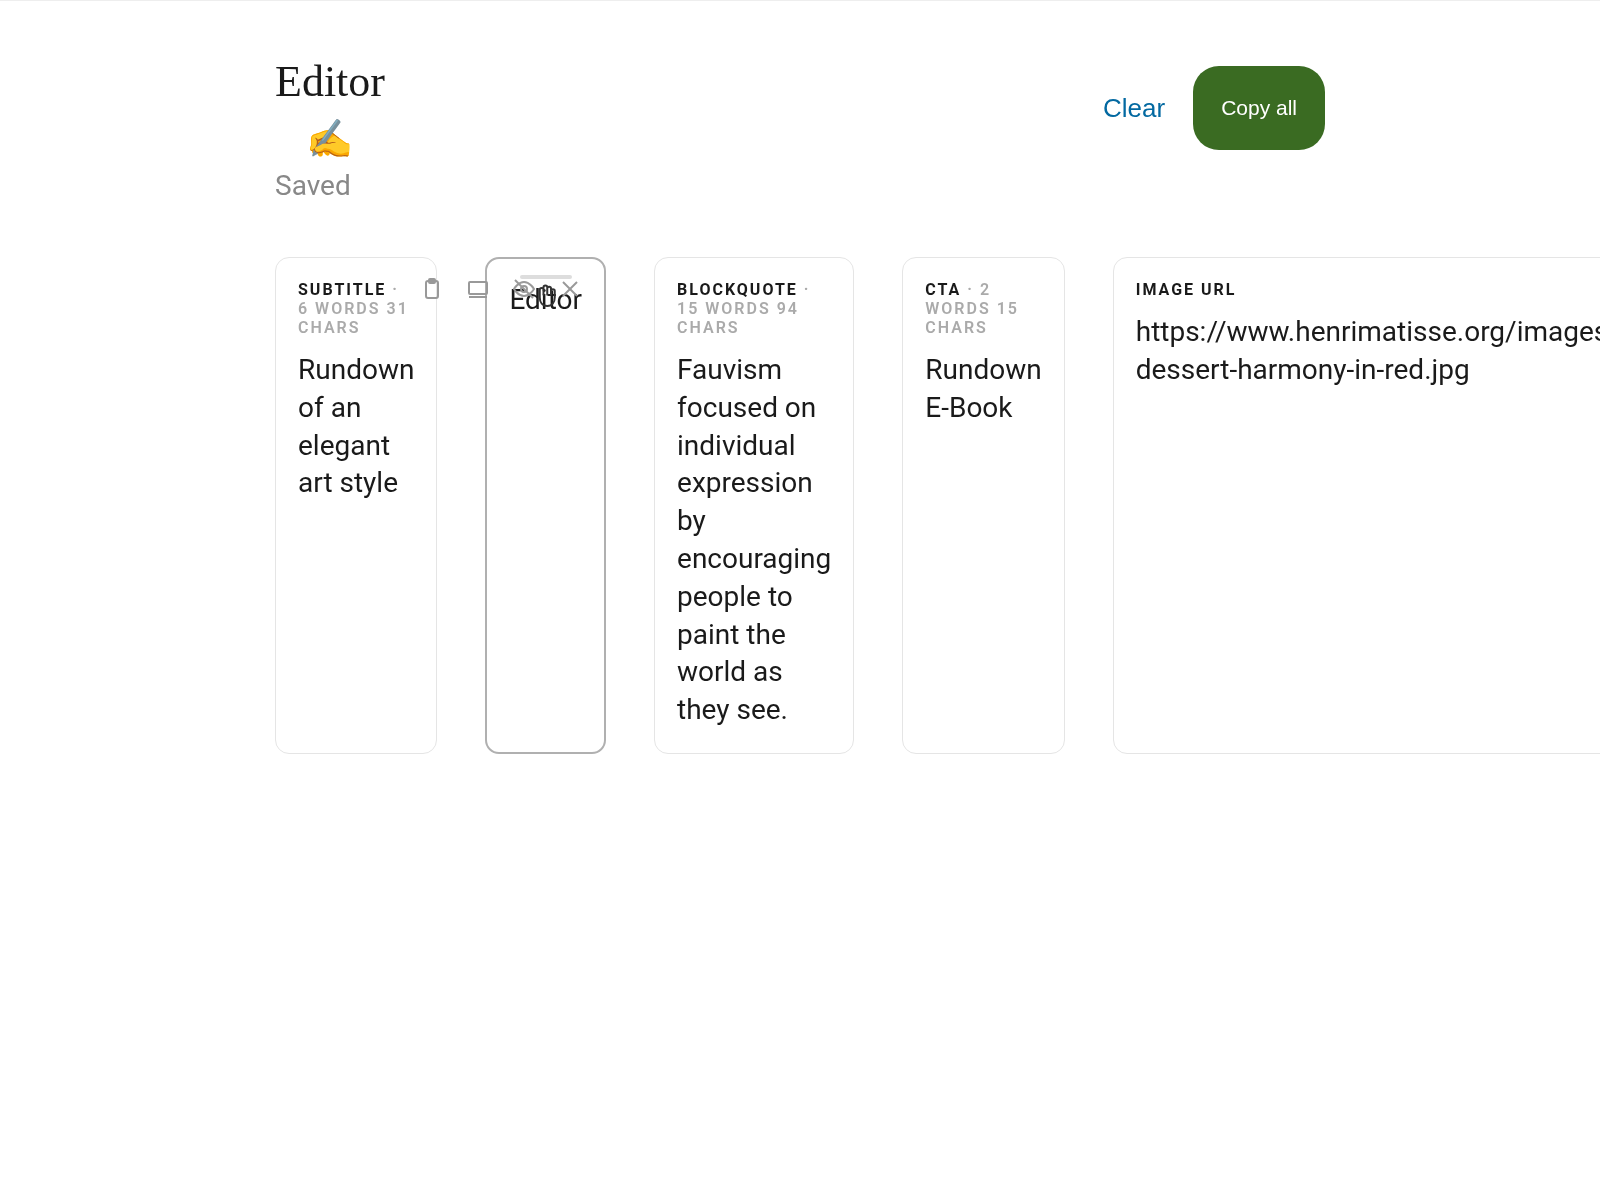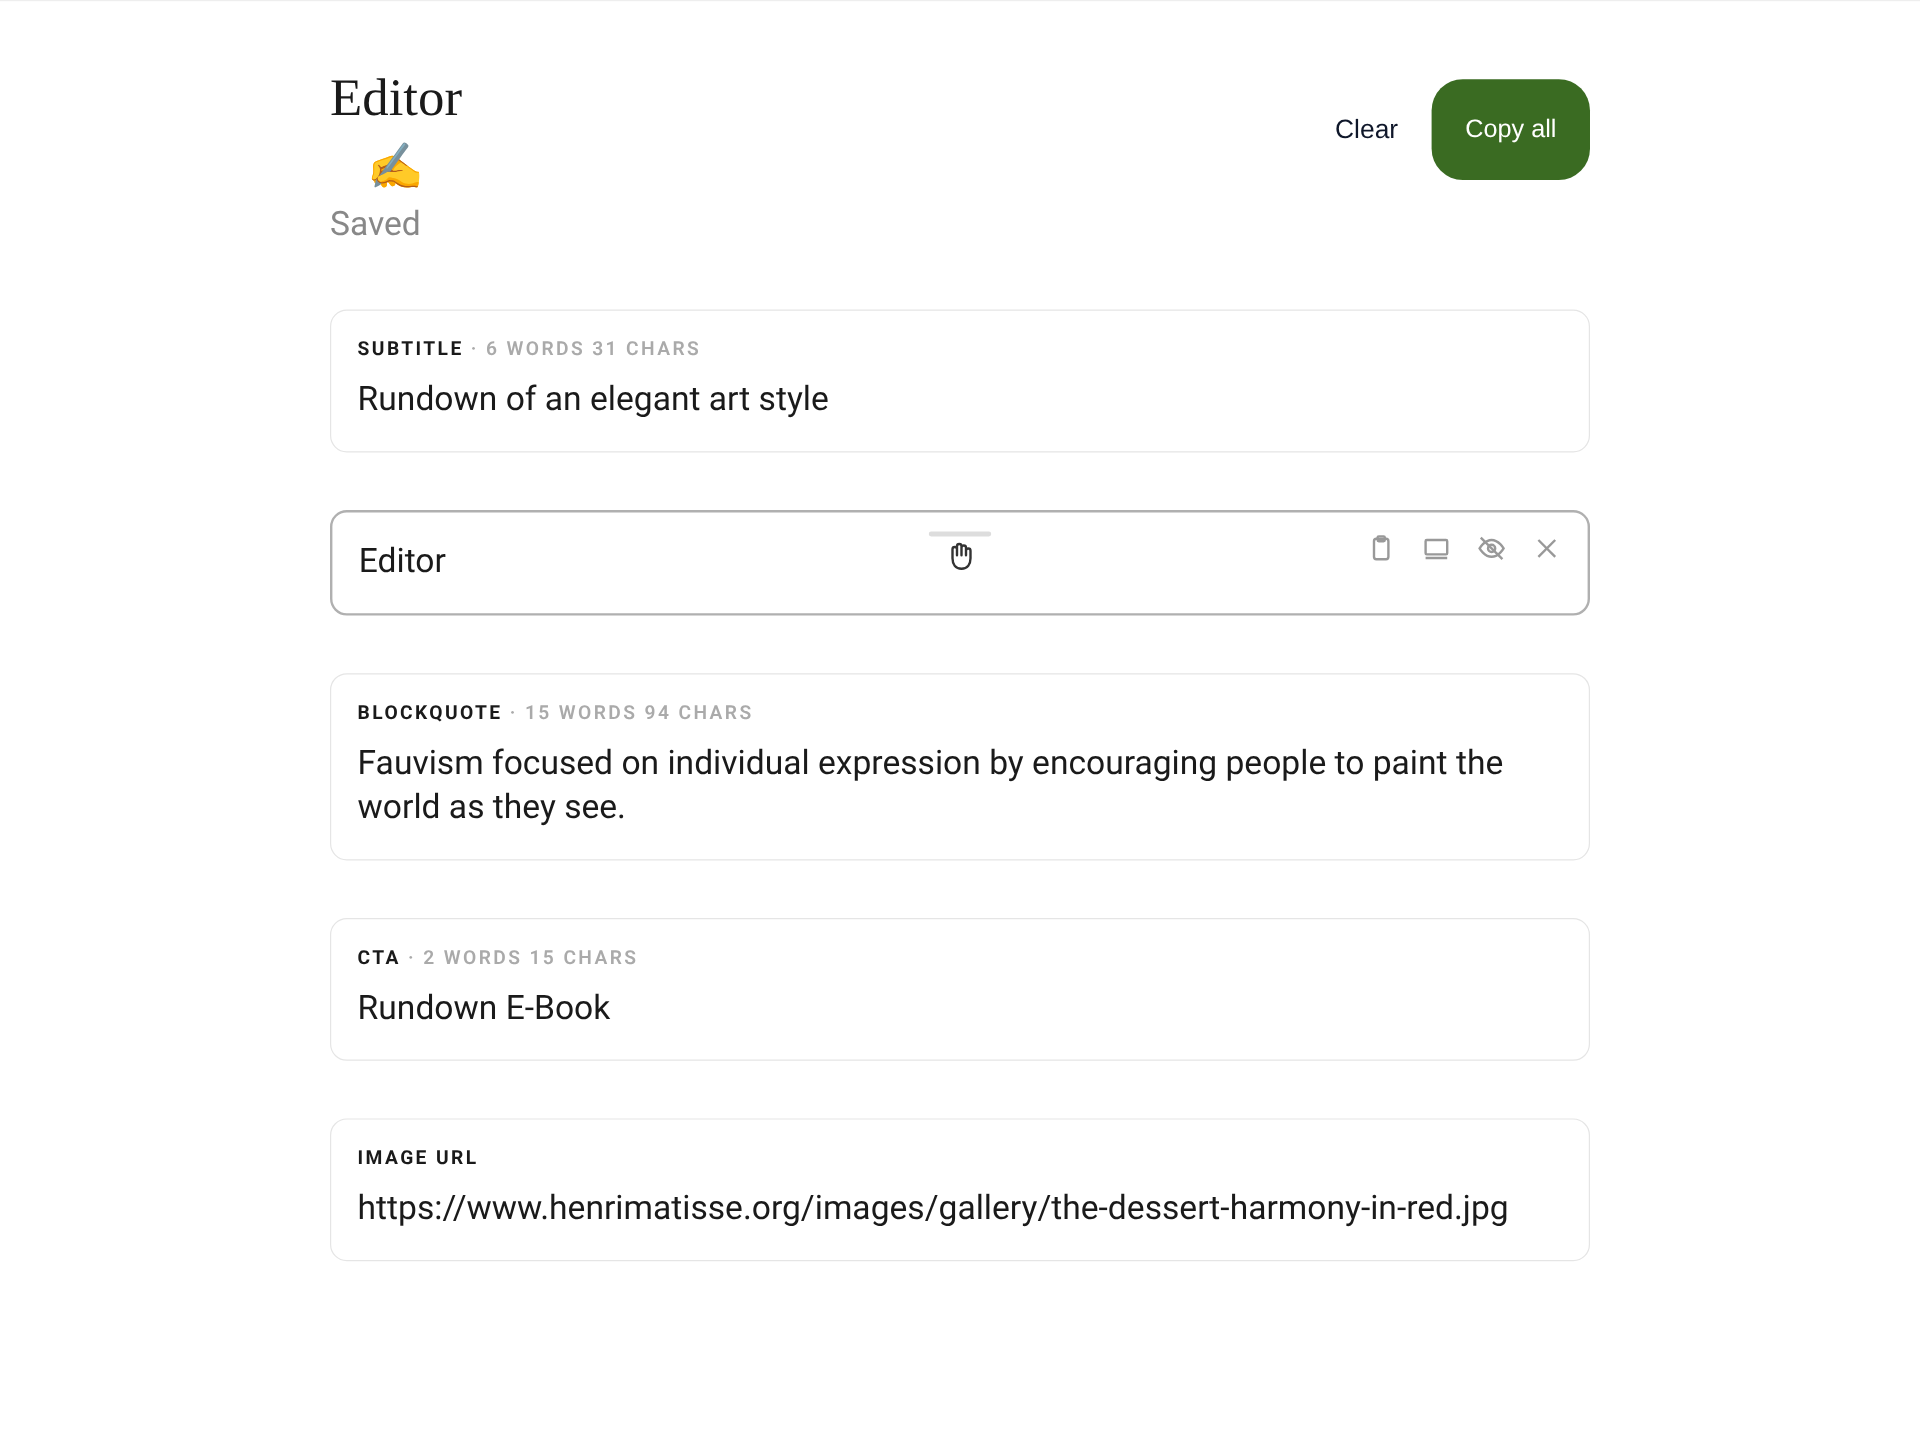--- a/index.html
+++ b/index.html
@@ -52,36 +52,36 @@
     }
     .header-actions {
       display: flex;
       align-items: center;
       gap: 28px;
       margin-top: 10px;
     }
     .clear-btn {
       background: none;
       border: none;
-      font-size: 22px;
-      color: #0f172a;
+      font-size: 26px;
+      color: #0369a1;
       cursor: pointer;
     }
     .copy-btn {
       background: #3a6b22;
       color: #fff;
       border: none;
       border-radius: 26px;
       padding: 30px 28px;
       font-size: 21px;
       cursor: pointer;
     }
     .blocks {
       display: flex;
-      flex-direction: column;
+      flex-direction: row;
       gap: 48px;
     }
     .block {
       border: 1px solid #e5e5e5;
       border-radius: 14px;
       padding: 22px 22px 24px 22px;
       position: relative;
     }
     .block.active {
       border: 2px solid #b0b0b0;

